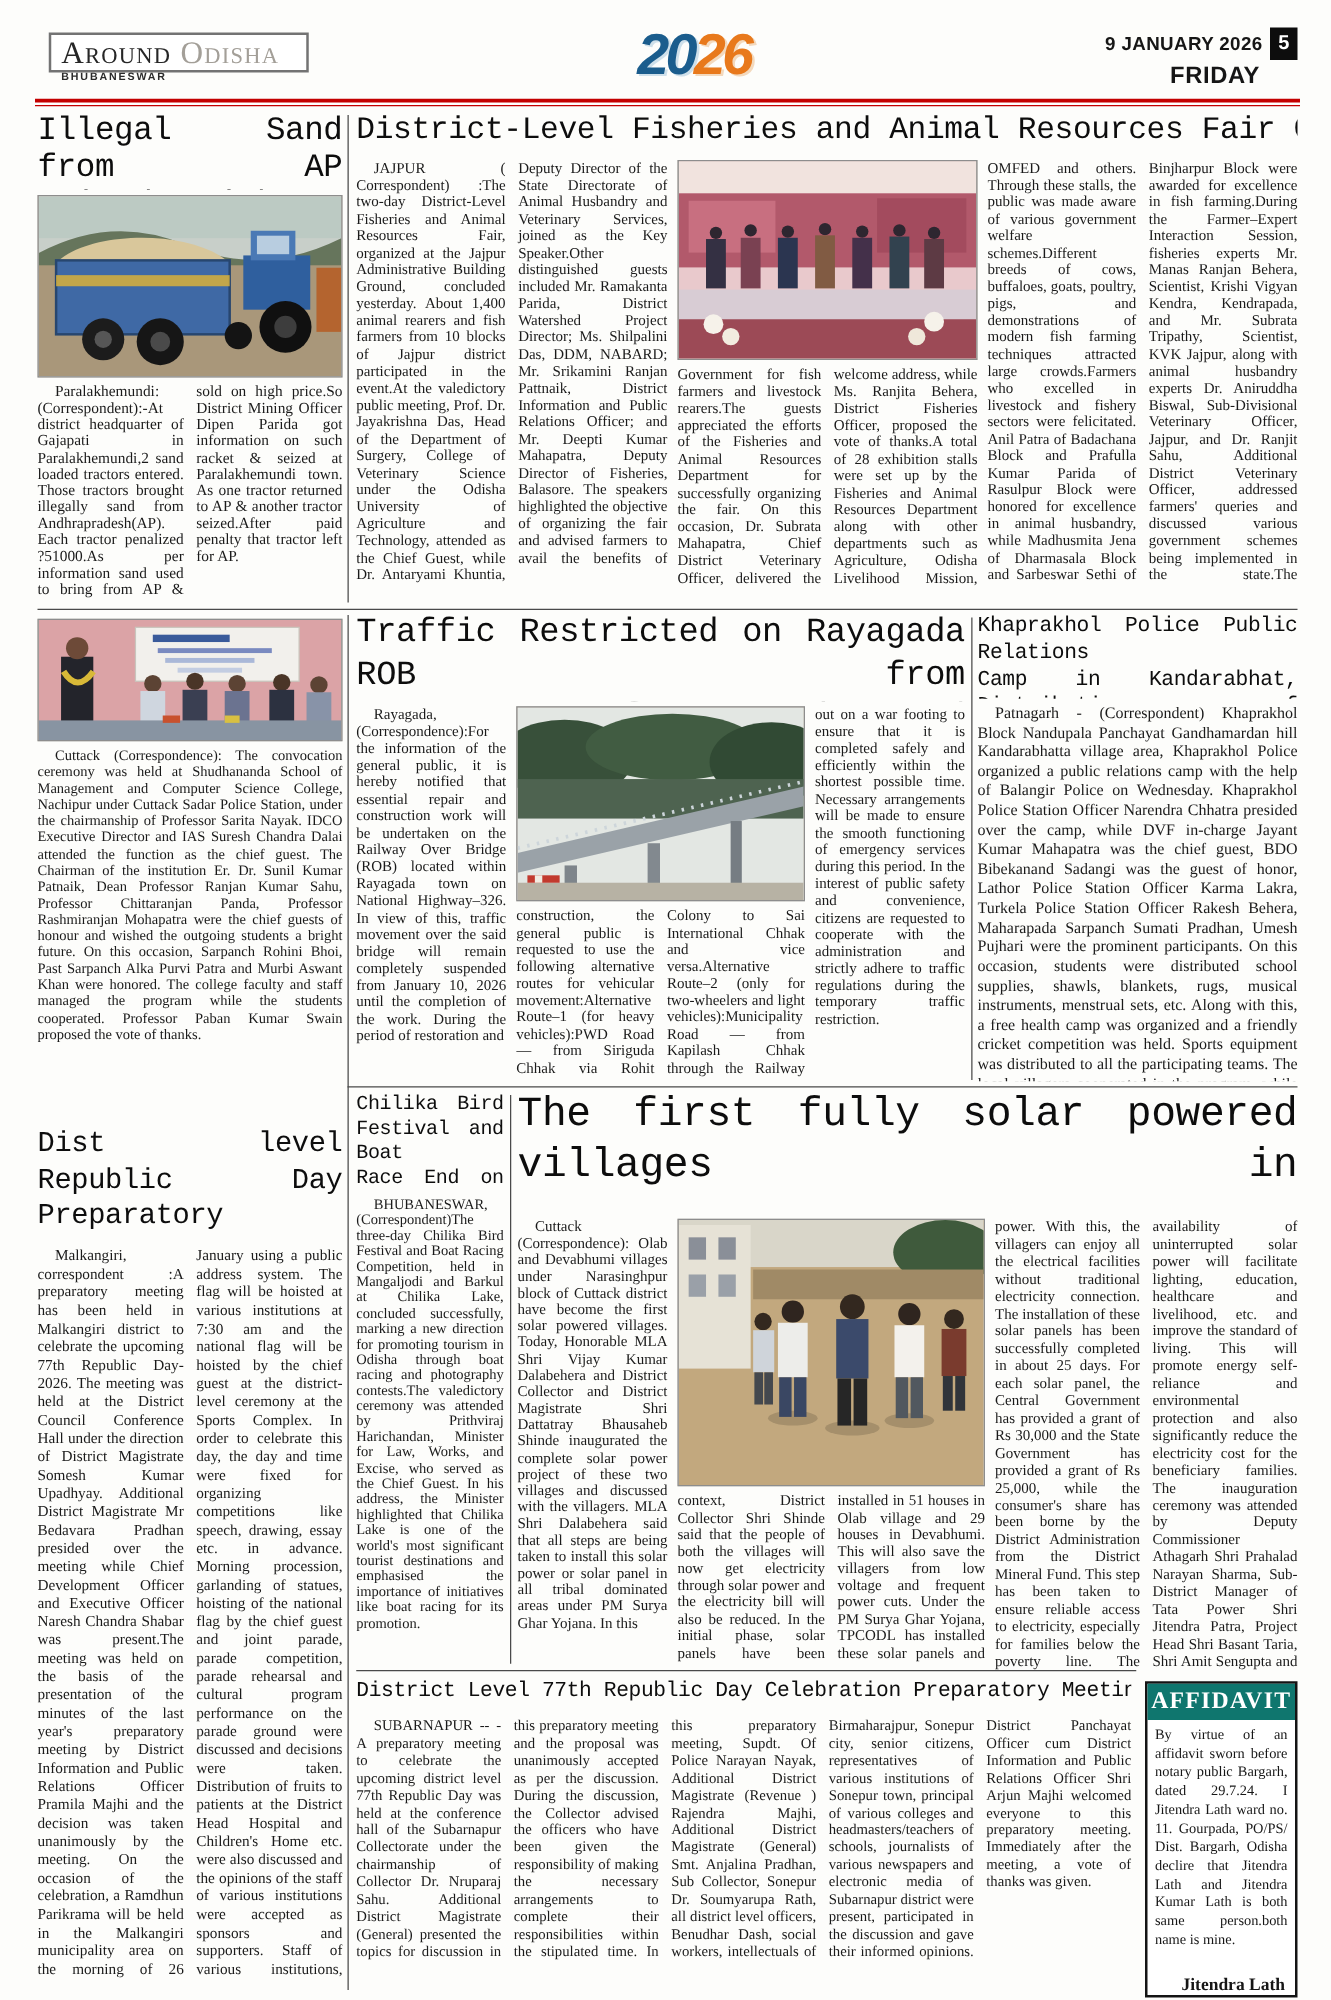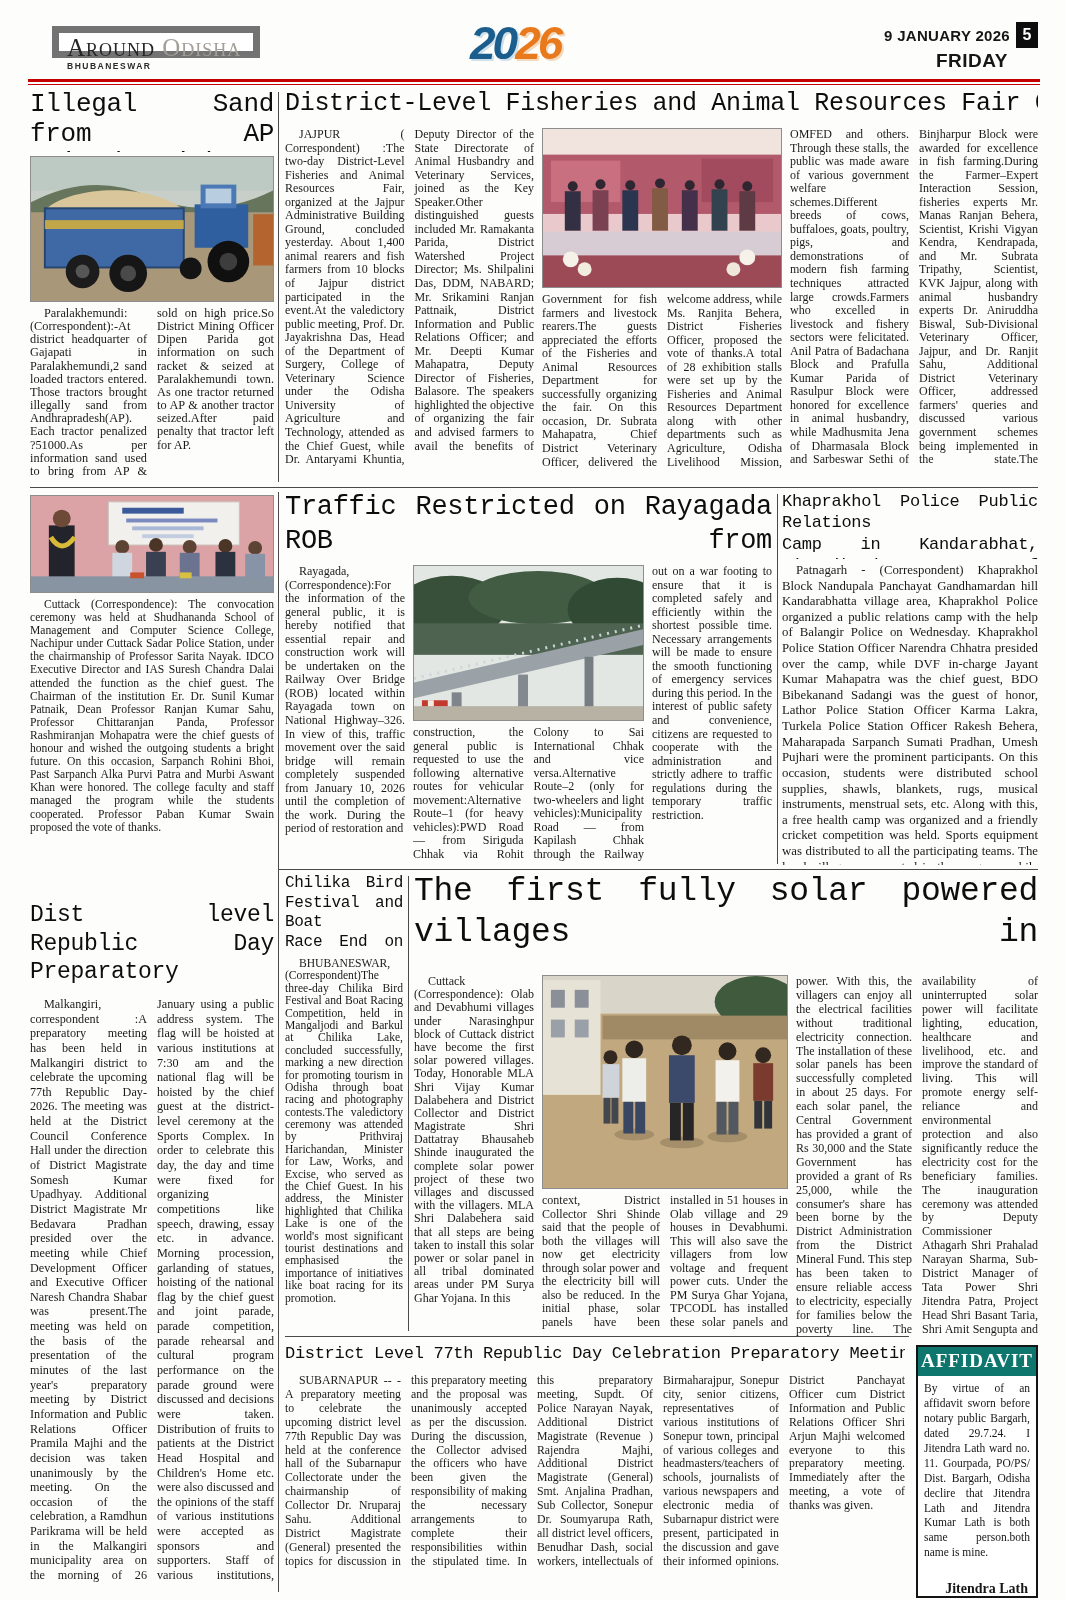--- a/index.html
+++ b/index.html
@@ -1,25 +1,25 @@
 <!DOCTYPE html>
 <html><head>
 <meta charset="utf-8">
 <style>
   html,body{margin:0;padding:0;background:#d8d5cf;}
   #page{position:relative;width:1065px;height:1600px;margin:0 auto;background:#fdfdfb;overflow:hidden;
         font-family:"Liberation Serif",serif;color:#161616;}
   
-  .mast-box{position:absolute;left:52px;top:26px;width:208px;height:32px;border:7px solid #737373;
+  .mast-box{position:absolute;left:39px;top:26px;width:208px;height:32px;border:2px solid #737373;
             padding:1px 8px 0;box-sizing:border-box;background:#fff;}
   .mast-title{font-size:25px;font-variant:small-caps;letter-spacing:1px;line-height:1.1;white-space:nowrap;}
   .mast-primary{color:#262626;}
   .mast-secondary{color:#a39f98;}
   .mast-city{text-align:left;font:bold 8.5px "Liberation Sans",sans-serif;letter-spacing:1.5px;color:#2b2b2b;margin-top:-1px;}
-  .logo{position:absolute;left:470px;top:8px;width:170px;height:70px;text-align:left;
+  .logo{position:absolute;left:470px;top:8px;width:170px;height:70px;text-align:center;
         font:italic 900 46px "Liberation Sans",sans-serif;letter-spacing:-3px;line-height:70px;}
   .logo-20{color:#1b5d8d;text-shadow:2px 2px 0 #cfe0ea;}
   .logo-26{color:#e8791c;text-shadow:2px 2px 0 #f3d9bd;}
   .date-wrap{position:absolute;right:27px;top:22px;display:flex;flex-direction:column;align-items:flex-end;
              font-family:"Liberation Sans",sans-serif;}
   .date-row{display:flex;align-items:center;gap:6px;}
   .issue-date{font-weight:bold;font-size:15px;letter-spacing:.3px;}
   .page-badge{width:22px;height:26px;background:#0d0d0d;color:#fff;font-weight:bold;font-size:16px;
               text-align:center;line-height:26px;}
   .weekday{font-weight:bold;font-size:19px;margin:2px 30px 0 0;letter-spacing:.5px;}

